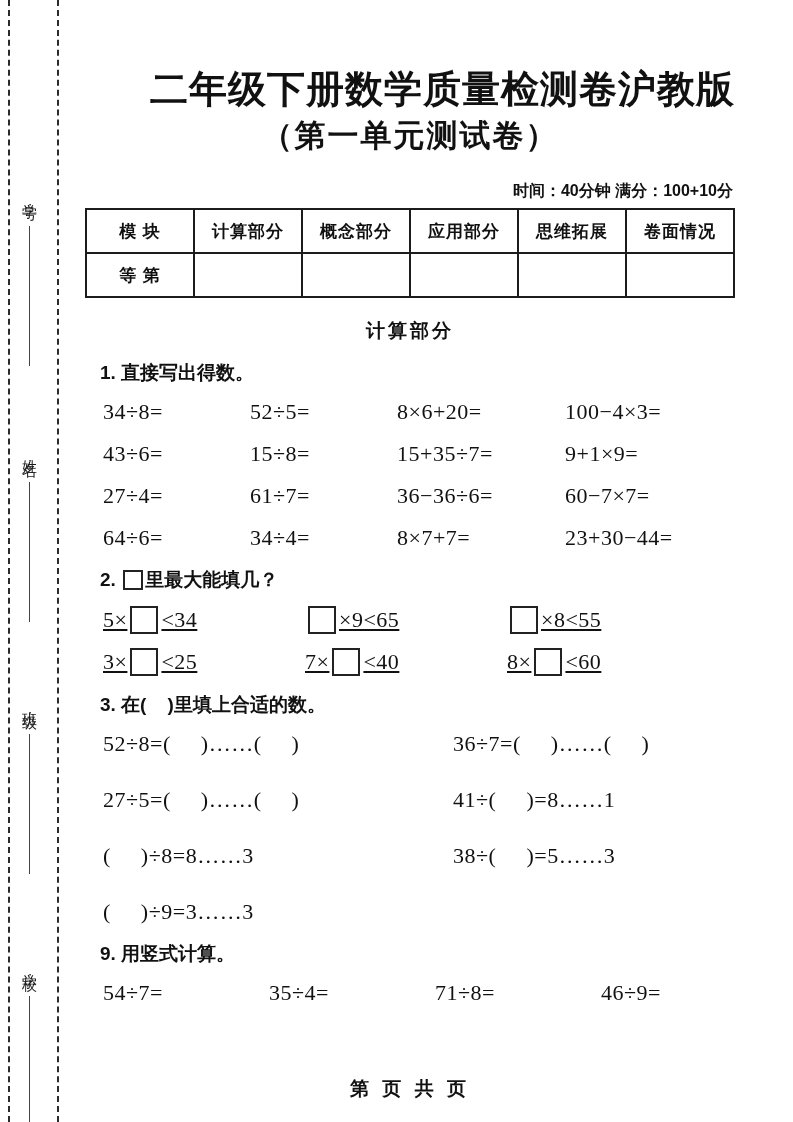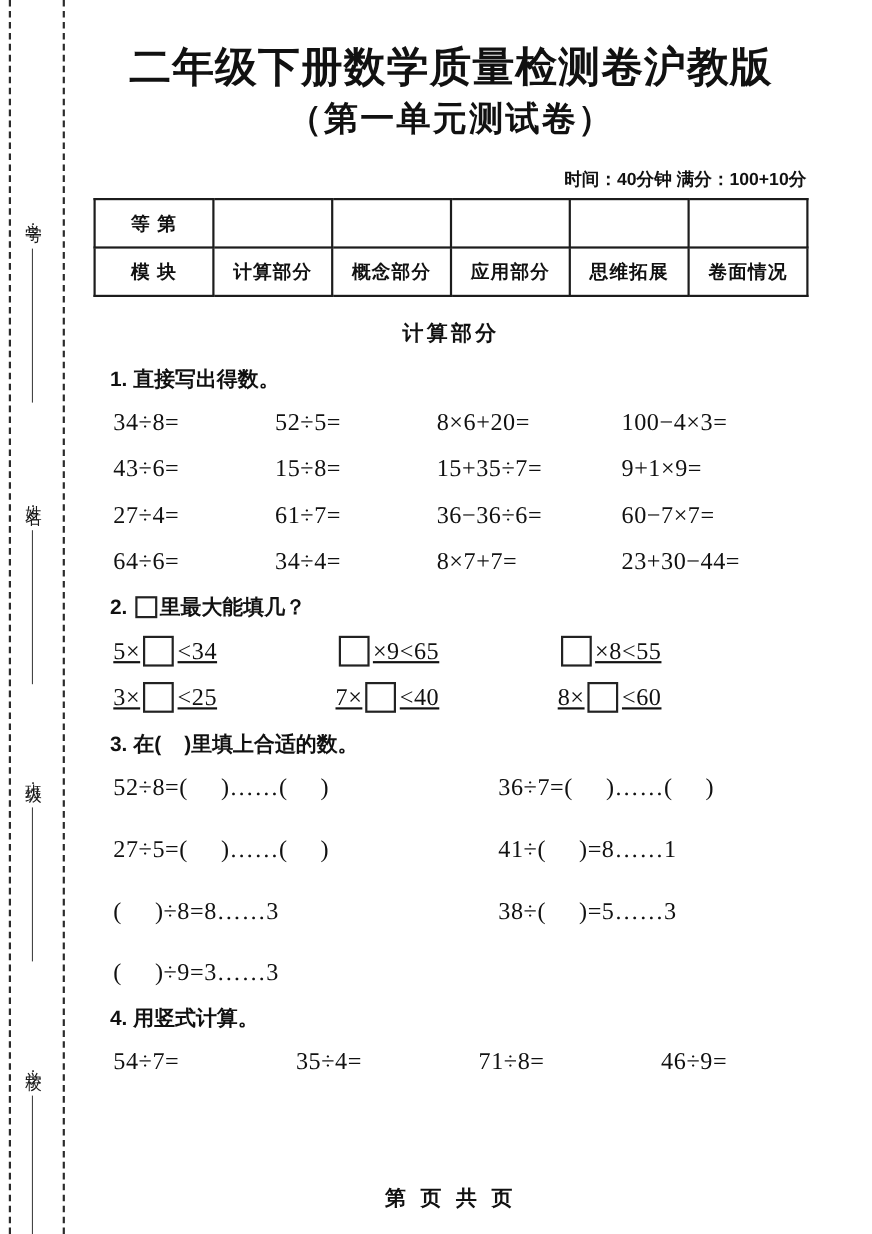--- a/index.html
+++ b/index.html
@@ -11,21 +11,21 @@
   
   .dash-line { position:absolute; top:0; bottom:0; border-left:2px dashed #2b2b2b; }
   .dash-outer { left:8px; }
   .dash-inner { left:57px; }
   .bind-field { position:absolute; left:4px; width:50px; display:flex; flex-direction:column; align-items:center; }
   .bind-label { writing-mode:vertical-rl; text-orientation:upright; font-size:15px; letter-spacing:3px; color:#1a1a1a; }
   .bind-line { width:0; height:140px; border-left:1px solid #444; margin-top:8px; }
 
   
   .content { position:absolute; left:85px; top:0; width:650px; padding-top:36px; }
-  .title { font-size:38px; font-weight:bold; text-align:center; letter-spacing:1px; white-space:nowrap; }
+  .title { font-size:38px; font-weight:bold; text-align:right; letter-spacing:1px; white-space:nowrap;margin-top:28px; }
   .subtitle { font-size:31px; font-weight:bold; text-align:center; letter-spacing:2px; }
   .meta { font-size:16px; font-weight:bold; text-align:right; margin-top:24px; margin-bottom:6px; padding-right:2px; }
 
   table.score-table { width:100%; border-collapse:collapse; table-layout:fixed; }
   table.score-table td {
     border:2px solid #1c1c1c; height:44px; text-align:center; vertical-align:middle;
     font-size:17px; font-weight:bold; letter-spacing:1px;
   }
 
   .section-title { text-align:center; font-size:19px; font-weight:bold; letter-spacing:3px; margin:20px 0 6px; }
@@ -68,34 +68,34 @@
 
 <div class="content">
 
   <div class="title">二年级下册数学质量检测卷沪教版</div>
   <div class="subtitle">（第一单元测试卷）</div>
   <div class="meta">时间：40分钟 满分：100+10分</div>
 
   <table class="score-table">
     <tbody>
       <tr>
+        <td>模 块</td>
+        <td>计算部分</td>
+        <td>概念部分</td>
+        <td>应用部分</td>
+        <td>思维拓展</td>
+        <td>卷面情况</td>
+      </tr>
+      <tr>
         <td>等 第</td>
         <td></td>
         <td></td>
         <td></td>
         <td></td>
         <td></td>
-      </tr>
-      <tr>
-        <td>模 块</td>
-        <td>计算部分</td>
-        <td>概念部分</td>
-        <td>应用部分</td>
-        <td>思维拓展</td>
-        <td>卷面情况</td>
       </tr>
     </tbody>
   </table>
 
   <div class="section-title">计算部分</div>
 
   <div>
     <div class="q-title">1. 直接写出得数。</div>
     <div class="grid4">
       <span class="expr">34÷8=</span>
@@ -136,21 +136,21 @@
       <span class="expr">36÷7=(     )……(     )</span>
       <span class="expr">27÷5=(     )……(     )</span>
       <span class="expr">41÷(     )=8……1</span>
       <span class="expr">(     )÷8=8……3</span>
       <span class="expr">38÷(     )=5……3</span>
       <span class="expr">(     )÷9=3……3</span>
     </div>
   </div>
 
   <div>
-    <div class="q-title">4. 用竖式计算。</div>
+    <div class="q-title">9. 用竖式计算。</div>
     <div class="grid4w">
       <span class="expr">54÷7=</span>
       <span class="expr">35÷4=</span>
       <span class="expr">71÷8=</span>
       <span class="expr">46÷9=</span>
     </div>
   </div>
 
 </div>
 

